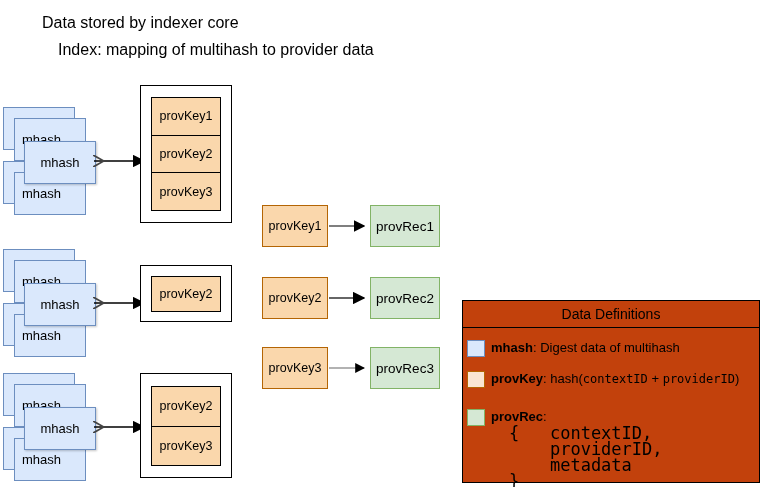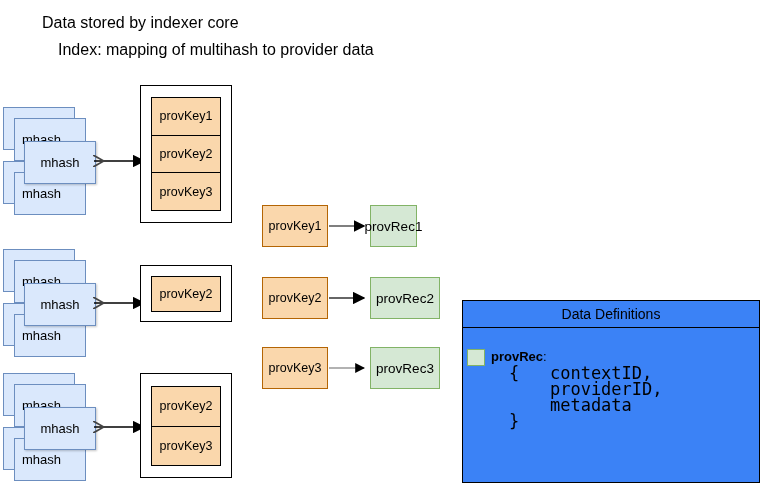--- a/index.html
+++ b/index.html
@@ -105,21 +105,21 @@
 
   
   #legend {
     position: absolute;
     left: 462px;
     top: 300px;
     width: 298px;
     height: 183px;
     box-sizing: border-box;
     border: 1.6px solid #000000;
-    background: #3b82f6;
+    background: #c2410c;
   }
   #legend-title {
     height: 26px;
     line-height: 26px;
     text-align: center;
     font-size: 14px;
     border-bottom: 1.4px solid #000000;
   }
   .legend-row {
     position: relative;
@@ -213,38 +213,44 @@
   <div class="list-inner" style="left:10px; top:12px; width:70px; height:80px;">
     <div class="list-cell">provKey2</div>
     <div class="list-cell">provKey3</div>
   </div>
 </div>
 
 <div class="node provkey-box" style="left:262px; top:205px; width:66px; height:42px;">provKey1</div>
 <svg class="arrow-svg" style="left:328px; top:215px;" width="44" height="22">
   <line x1="1" y1="11" x2="36" y2="11" stroke="#555" stroke-width="1.3" marker-end="url(#ahead1)"></line>
 </svg>
-<div class="node provrec-box" style="left:370px; top:205px; width:47px; height:42px;">provRec1</div>
+<div class="node provrec-box" style="left:370px; top:205px; width:70px; height:42px;">provRec1</div>
 
 <div class="node provkey-box" style="left:262px; top:277px; width:66px; height:42px;">provKey2</div>
 <svg class="arrow-svg" style="left:328px; top:287px;" width="44" height="22">
   <line x1="1" y1="11" x2="36" y2="11" stroke="#333" stroke-width="1.4" marker-end="url(#ahead1)"></line>
 </svg>
 <div class="node provrec-box" style="left:370px; top:277px; width:70px; height:42px;">provRec2</div>
 
 <div class="node provkey-box" style="left:262px; top:347px; width:66px; height:42px;">provKey3</div>
 <svg class="arrow-svg" style="left:328px; top:357px;" width="44" height="22">
   <line x1="1" y1="11" x2="36" y2="11" stroke="#666" stroke-width="1.1" marker-end="url(#ahead1)"></line>
 </svg>
 <div class="node provrec-box" style="left:370px; top:347px; width:70px; height:42px;">provRec3</div>
 
 <div id="legend">
   <div id="legend-title">Data Definitions</div>
 
-
+  <div class="legend-row" style="margin-top:11px;">
+    <span class="legend-swatch sw-blue"></span><span class="legend-term">mhash</span><span>: </span><span>Digest data of multihash</span>
+  </div>
+
+  <div class="legend-row" style="margin-top:14px;">
+    <span class="legend-swatch sw-peach"></span><span class="legend-term">provKey</span><span>: </span><span>hash(</span><span class="mono">contextID</span><span> + </span><span class="mono">providerID</span><span>)</span>
+  </div>
 
   <div class="legend-row" style="margin-top:20px;">
     <span class="legend-swatch sw-green"></span><span class="legend-term">provRec</span><span>:</span>
     <div class="code-block">{   contextID,
     providerID,
     metadata
 }</div>
   </div>
 </div>
 

